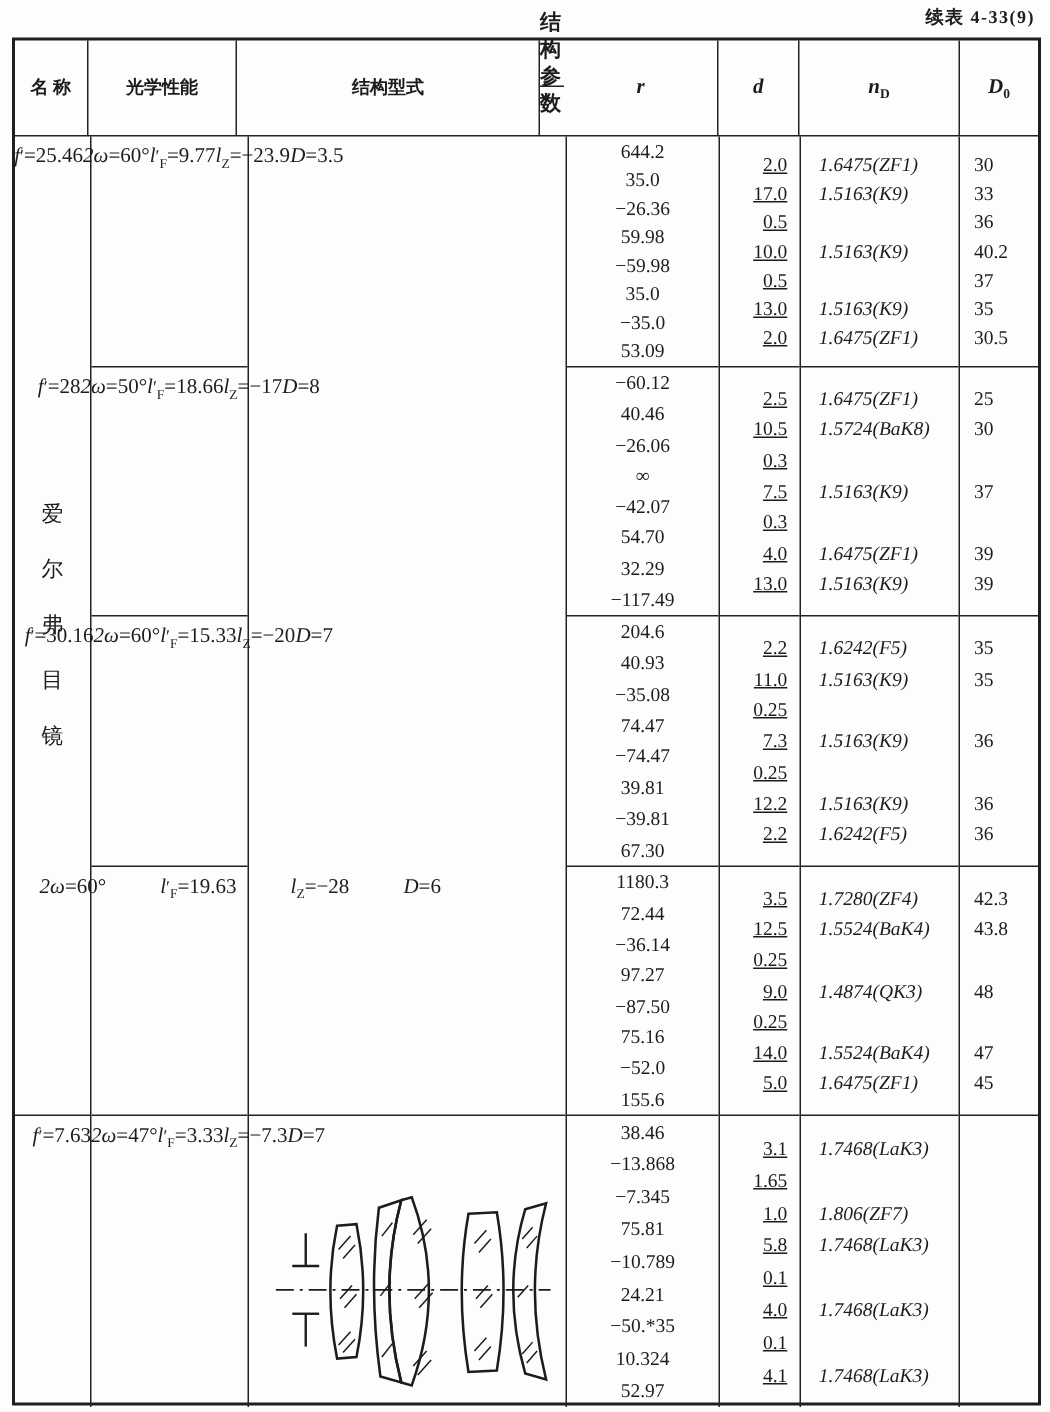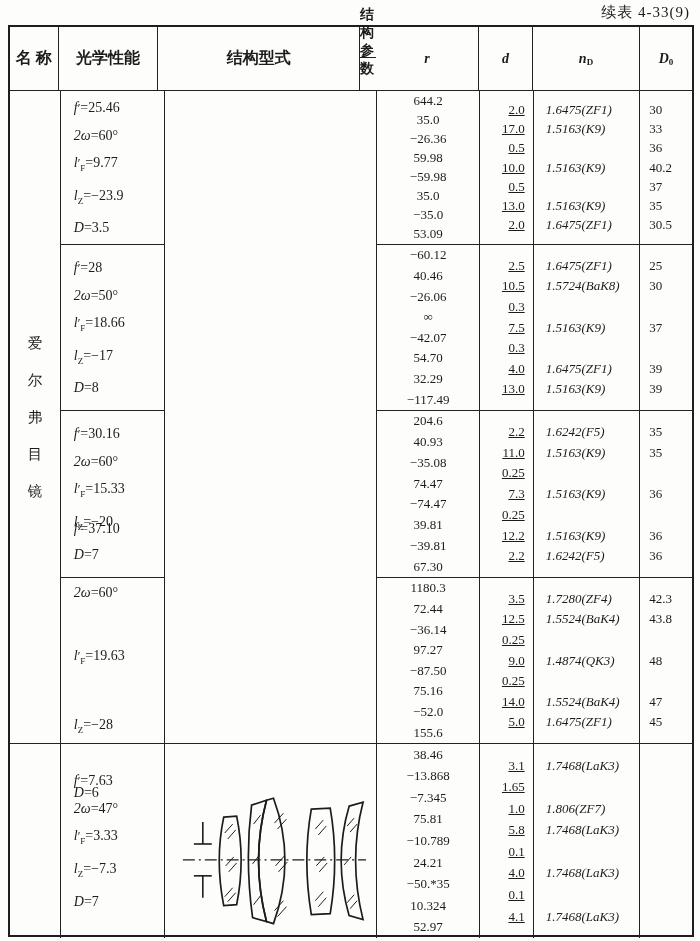--- a/index.html
+++ b/index.html
@@ -1,24 +1,24 @@
 <!DOCTYPE html>
 <html><head>
 <meta charset="utf-8">
 <style>
   html,body{margin:0;padding:0;background:#fdfdfb;}
   .page{position:relative;width:700px;height:941px;background:#fdfdfb;color:#1c1c1c;
         font-family:"Liberation Serif","DejaVu Serif",serif;overflow:hidden;}
-  .caption{position:absolute;top:3px;right:10px;font-weight:normal;font-size:15px;letter-spacing:1px;margin-left:27px;}
+  .caption{position:absolute;top:3px;right:10px;font-weight:bold;font-size:12px;letter-spacing:1px;margin-left:27px;}
   .table{position:absolute;left:8px;top:25px;width:686px;height:912px;border:2px solid #1e1e1e;
          box-sizing:border-box;display:flex;flex-direction:column;background:#fdfdfb;}
   
   .thead{display:flex;height:63px;flex:0 0 63px;border-bottom:1px solid #222;}
   .hcell{box-sizing:border-box;display:flex;align-items:center;justify-content:center;
-         font-size:16px;font-weight:bold;}
+         font-size:12px;font-weight:bold;}
   .w-name{width:51px;border-right:1px solid #222;}
   .w-perf{width:105px;border-right:1px solid #222;}
   .w-struct{width:212px;border-right:1px solid #222;}
   .hparams{flex:1;display:flex;}
   .hparams-top{height:30px;border-bottom:1px solid #222;display:flex;align-items:center;
                justify-content:center;font-size:14px;font-weight:bold;letter-spacing:2px;}
   .hparams-sub{flex:1;display:flex;}
   .hsub{box-sizing:border-box;display:flex;align-items:center;justify-content:center;
         font-size:14px;font-style:italic;font-weight:bold;}
   .hsub sub{font-size:9px;font-style:normal;font-weight:bold;margin-top:6px;}
@@ -30,21 +30,21 @@
   .tbody{flex:1;display:flex;}
   .col{box-sizing:border-box;display:flex;flex-direction:column;}
   .col.bR{border-right:1px solid #222;}
   .cell{box-sizing:border-box;position:relative;}
   .bb{border-bottom:1px solid #222;}
   
   .name-top{flex:0 0 653px;display:flex;align-items:center;justify-content:center;}
   .name-stack{display:flex;flex-direction:column;align-items:center;}
   .name-char{font-size:14.5px;line-height:37px;}
   
-  .perf-cell{display:flex;flex-direction:column;justify-content:center;padding-left:13px;}
+  .perf-cell{display:flex;flex-direction:row;justify-content:center;padding-left:13px;}
   .spec{font-size:14px;line-height:27px;white-space:nowrap;}
   .spec i{font-style:italic;}
   .spec .prime{font-size:12px;}
   .spec sub{font-size:9px;font-style:normal;}
   .spec .eqv{font-style:normal;}
   
   .vflex{display:flex;flex-direction:column;}
   .half{flex:0.5 1 0;}
   .line{flex:1 1 0;display:flex;align-items:center;overflow:hidden;font-size:13px;white-space:nowrap;}
   .rv{justify-content:center;}

